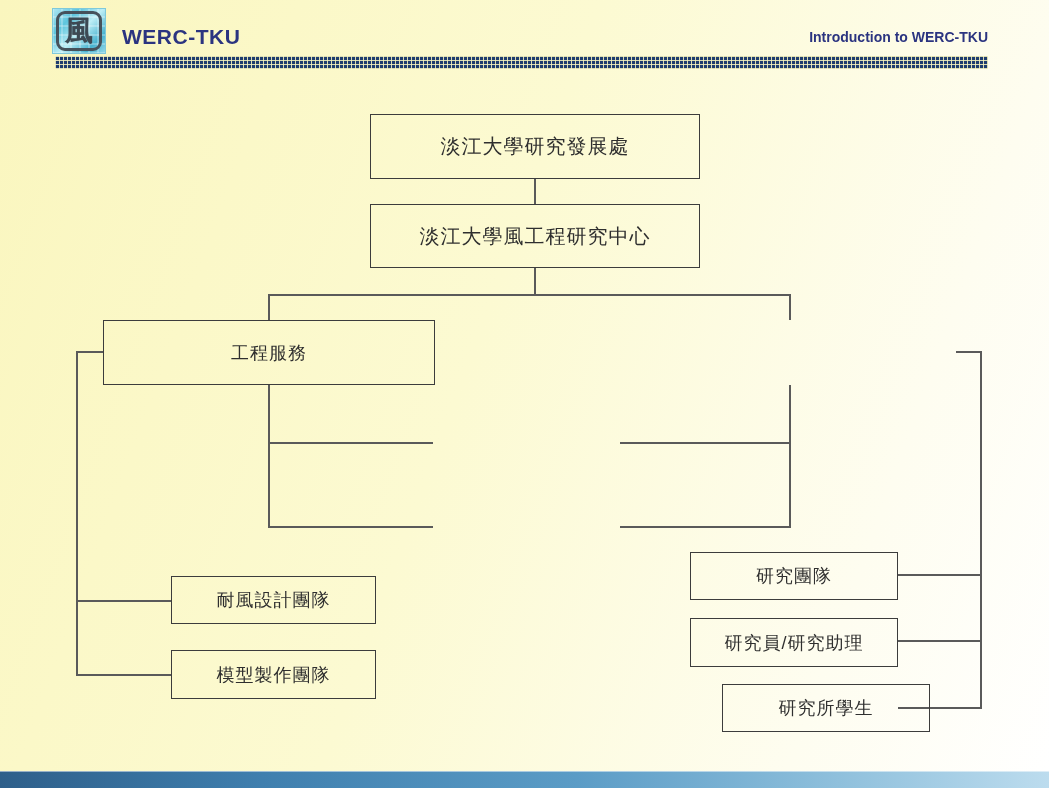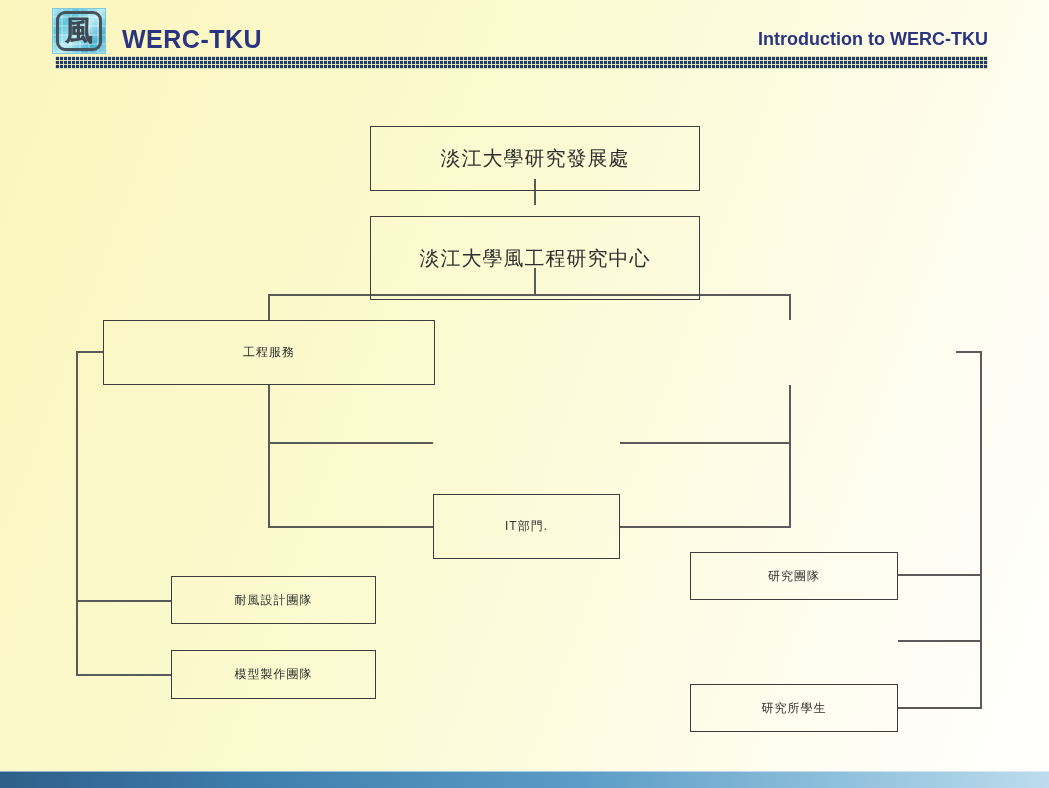--- a/index.html
+++ b/index.html
@@ -23,44 +23,44 @@
   .logo-seal{
     position:absolute;left:4px;top:3px;right:4px;bottom:3px;
     border:3px solid #46525c;border-radius:9px;
     display:flex;align-items:center;justify-content:center;
     color:#3d4953;font-size:28px;font-weight:bold;
     font-family:"DejaVu Sans",sans-serif;
     text-shadow:0 0 1px #3d4953;
   }
   .brand{
     position:absolute;left:122px;top:25px;
-    font-size:25px;font-weight:600;color:#2b3480;letter-spacing:.5px;
+    font-size:21px;font-weight:600;color:#2b3480;letter-spacing:.5px;
   }
   .slide-title{
     position:absolute;right:61px;top:29px;
-    font-size:18px;font-weight:600;color:#2b3480;
+    font-size:14px;font-weight:600;color:#2b3480;
   }
   .dotted-rule{
     position:absolute;left:55px;top:56px;width:933px;height:13px;
     background-color:#1e3c6e;
     background-image:
       repeating-linear-gradient(90deg,rgba(250,246,190,.85) 0 1px,transparent 1px 4px),
       repeating-linear-gradient(0deg,rgba(250,246,190,.85) 0 1px,transparent 1px 4px);
   }
 
   
   .node{
     position:absolute;
     border:1.5px solid #3c3c3c;
     background:transparent;
     display:flex;align-items:center;justify-content:center;
-    color:#2f2f2f;font-size:12px;letter-spacing:1px;
+    color:#2f2f2f;font-size:18px;letter-spacing:1px;
     box-sizing:border-box;
   }
-  .node.lv1{font-size:20px;margin-top:12px;}
+  .node.lv1{font-size:20px;}
   .hline,.vline{position:absolute;background:#5a5a5a;}
   .hline{height:2px;}
   .vline{width:2px;}
 
   
   .bottom-bar{
     position:absolute;left:0;top:771px;width:1049px;height:17px;
     background:linear-gradient(to right,#2e5f8a 0%,#3f7fae 25%,#5b9cc6 55%,#8fc0dc 80%,#bcdcee 100%);
     box-shadow:0 1px 0 rgba(255,255,255,.5) inset;
   }
@@ -92,23 +92,23 @@
   <div class="vline" style="left:76px;top:351px;height:325px"></div>
   <div class="hline" style="left:76px;top:600px;width:95px"></div>
   <div class="hline" style="left:76px;top:674px;width:95px"></div>
   <div class="hline" style="left:956px;top:351px;width:26px"></div>
   <div class="vline" style="left:980px;top:351px;height:358px"></div>
   <div class="hline" style="left:898px;top:574px;width:84px"></div>
   <div class="hline" style="left:898px;top:640px;width:84px"></div>
   <div class="hline" style="left:898px;top:707px;width:84px"></div>
 
   <div class="node lv1" style="left:370px;top:114px;width:330px;height:65px">淡江大學研究發展處</div>
-  <div class="node lv1" style="left:370px;top:204px;width:330px;height:84px">淡江大學風工程研究中心</div>
+  <div class="node lv1" style="left:370px;top:204px;width:330px;height:64px">淡江大學風工程研究中心</div>
   <div class="node" style="left:103px;top:320px;width:332px;height:65px">工程服務</div>
-  <div class="node" style="left:433px;top:494px;width:187px;height:65px">IT部門.</div>
   <div class="node" style="left:171px;top:576px;width:205px;height:48px">耐風設計團隊</div>
   <div class="node" style="left:690px;top:552px;width:208px;height:48px">研究團隊</div>
   <div class="node" style="left:171px;top:650px;width:205px;height:49px">模型製作團隊</div>
-  <div class="node" style="left:690px;top:684px;width:208px;height:48px">研究所學生</div>
+  <div class="node" style="left:690px;top:618px;width:208px;height:49px">研究員/研究助理</div>
+  <div class="node" style="left:722px;top:684px;width:208px;height:48px">研究所學生</div>
 
   <div class="bottom-bar"></div>
 
 </div>
 
 </body></html>

